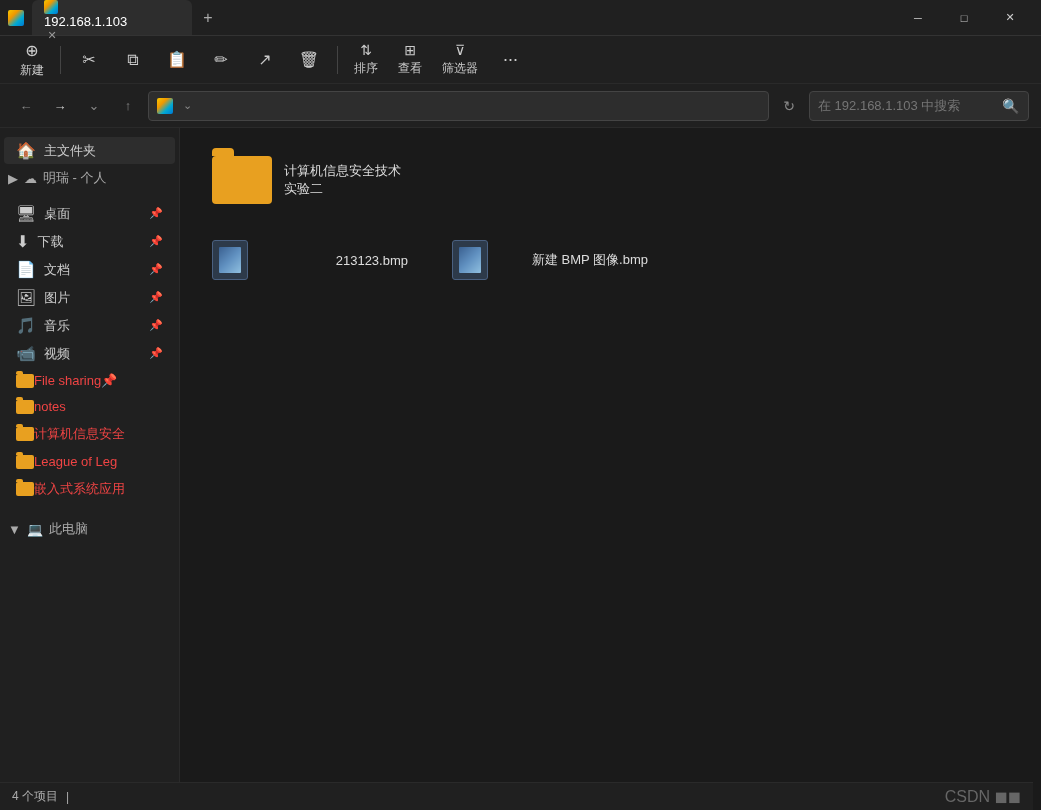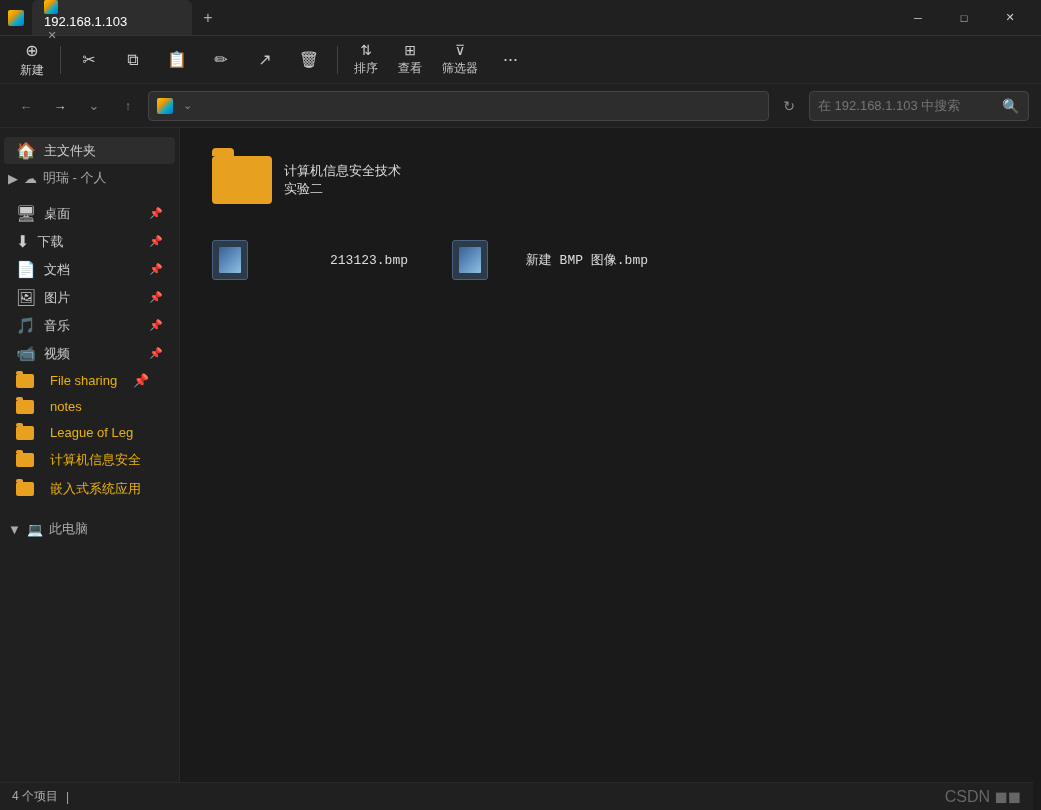--- a/index.html
+++ b/index.html
@@ -242,23 +242,23 @@
       font-size: 13px;
       color: #aaa;
       gap: 6px;
     }
     .sidebar-folder-item {
       display: flex;
       align-items: center;
       padding: 5px 12px;
       cursor: pointer;
       margin: 1px 4px;
-      gap: 16px;
-      font-size: 13px;
-      color: #eab308;
+      gap: 0;
+      font-size: 13px;
+      color: #ef4444;
       border-radius: 4px;
     }
     .folder-icon-sm {
       width: 18px;
       height: 14px;
       background: #e8a020;
       border-radius: 2px;
       flex-shrink: 0;
       position: relative;
     }
@@ -492,25 +492,25 @@
       <div class="folder-icon-sm"></div>
       <span class="item-label">File sharing</span>
       <span class="pin-icon">📌</span>
     </div>
     <div class="sidebar-folder-item">
       <div class="folder-icon-sm"></div>
       <span class="item-label">notes</span>
     </div>
     <div class="sidebar-folder-item">
       <div class="folder-icon-sm"></div>
-      <span class="item-label">League of Leg</span>
+      <span class="item-label">计算机信息安全</span>
     </div>
     <div class="sidebar-folder-item">
       <div class="folder-icon-sm"></div>
-      <span class="item-label">计算机信息安全</span>
+      <span class="item-label">League of Leg</span>
     </div>
     <div class="sidebar-folder-item">
       <div class="folder-icon-sm"></div>
       <span class="item-label">嵌入式系统应用</span>
     </div>
 
     <div style="height:12px;"></div>
 
     <div class="sidebar-collapse">
       <span>▼</span>
@@ -521,21 +521,21 @@
   </div>
 
   <div class="content-area">
 
     <div class="grid-item">
       <div class="folder-icon-lg"></div>
       <span class="file-label-row">计算机信息安全技术 实验二</span>
     </div>
 
 
-    <div style="width:100%;display:flex;gap:20px;flex-wrap:nowrap;font-family:Liberation Mono, monospace;">
+    <div style="width:100%;display:flex;gap:20px;flex-wrap:nowrap;">
       <div class="grid-item">
         <div class="bmp-icon-sm"></div>
         <span class="file-label-row">213123.bmp</span>
       </div>
 
       <div class="grid-item">
         <div class="bmp-icon-sm"></div>
         <span class="file-label-row">新建 BMP 图像.bmp</span>
       </div>
     </div>

